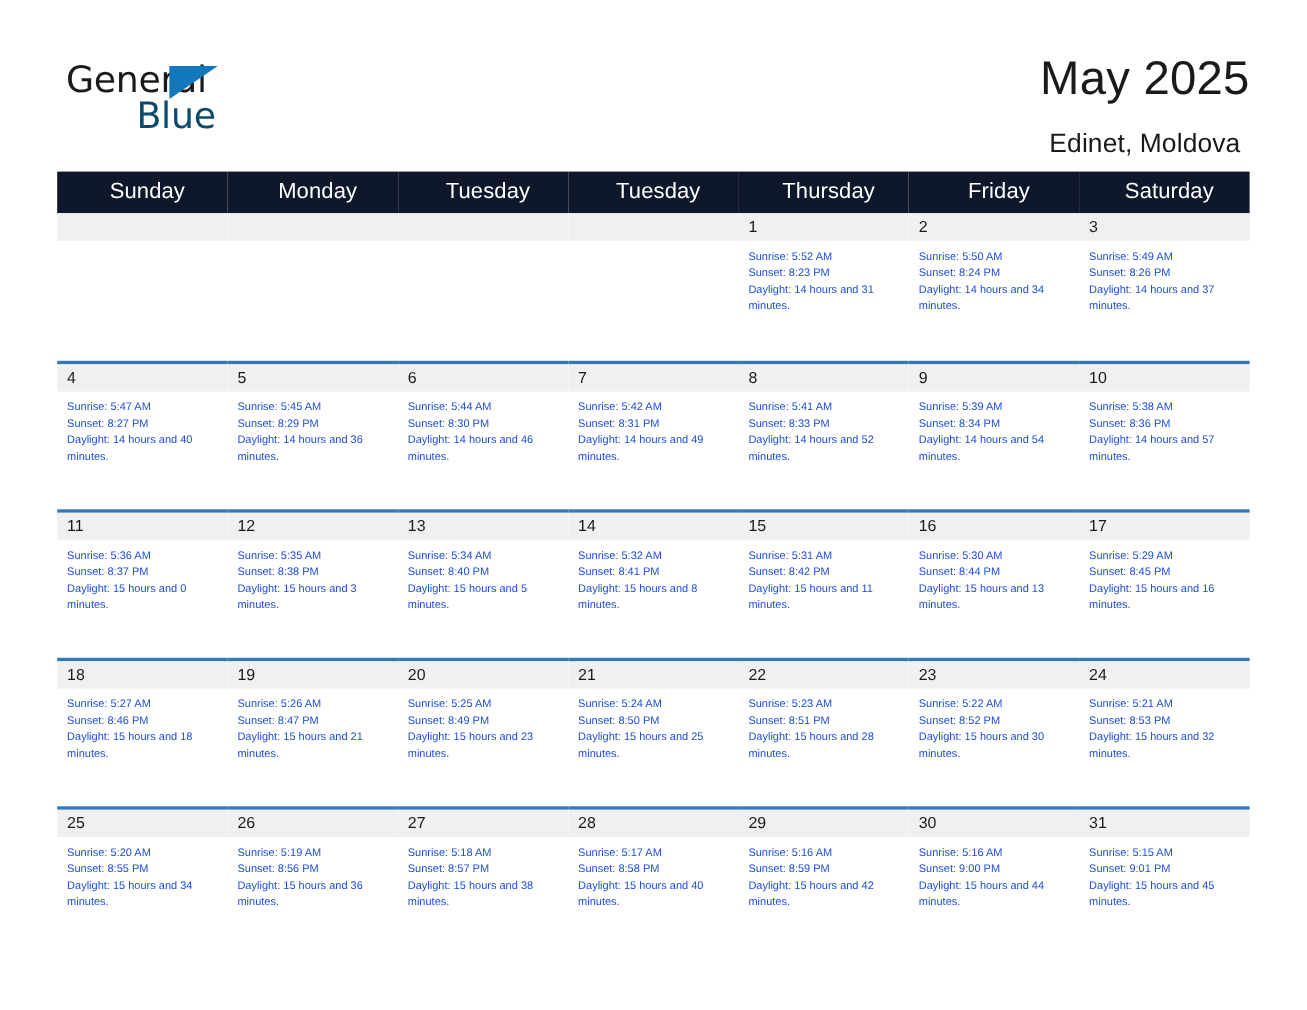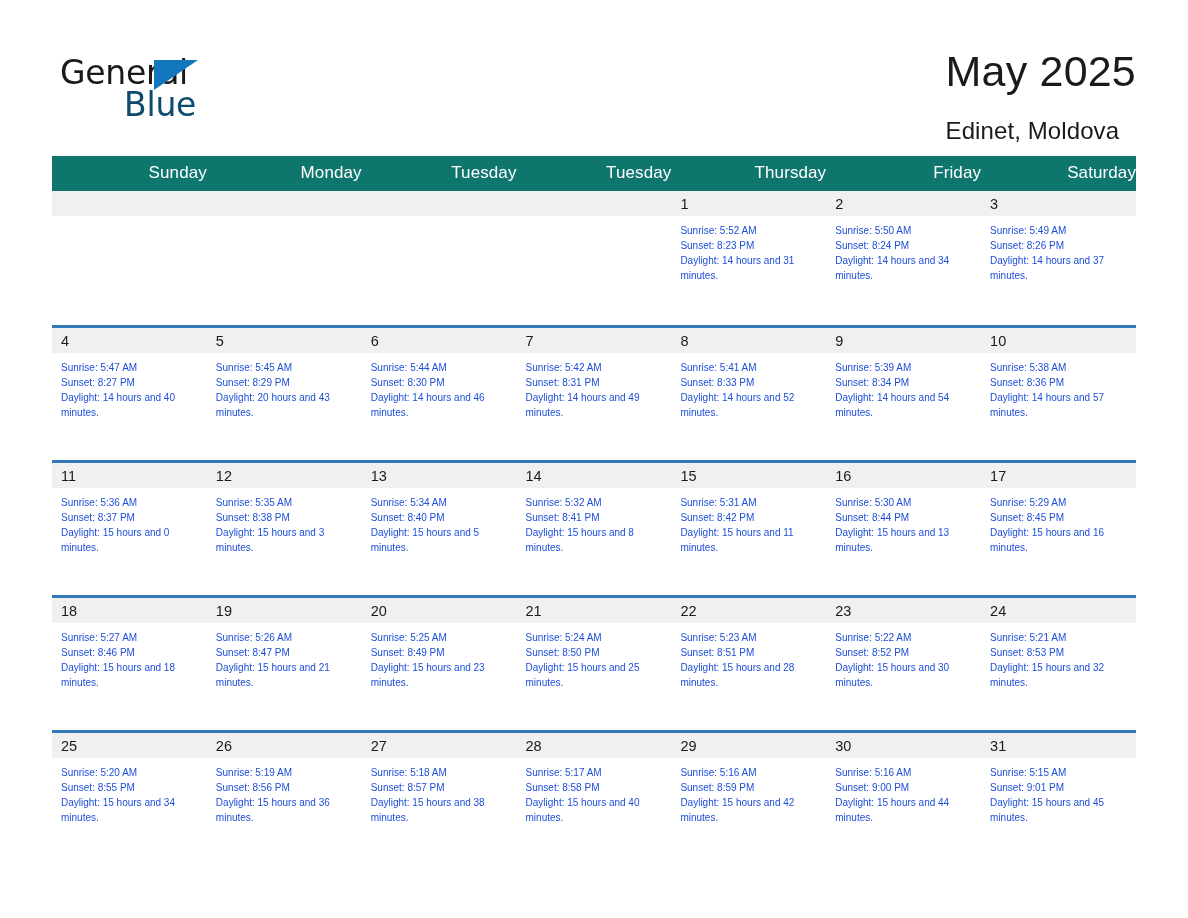--- a/index.html
+++ b/index.html
@@ -61,21 +61,21 @@
     font-family: "DejaVu Sans", sans-serif;
     font-weight: 400;
     display: block;
     position: absolute;
     top: 44px;
     left: 67px;
     letter-spacing: -0.2px;
   }
 
   .titles {
-    text-align: left;
+    text-align: center;
     padding-top: 2px;
   }
   .month-title {
     font-size: 43px;
     font-weight: 400;
     color: #1a1a1a;
     letter-spacing: 0.2px;
     line-height: 1.18;
     font-family: "Liberation Sans", sans-serif;
   }
@@ -93,25 +93,25 @@
     width: 1084px;
   }
 
   table.cal {
     width: 100%;
     border-collapse: collapse;
     table-layout: fixed;
   }
 
   table.cal thead th {
-    background: #0f766e;
+    background: #0f172a;
     color: #ffffff;
-    font-size: 17px;
+    font-size: 20px;
     font-weight: 400;
-    text-align: right;
+    text-align: center;
     padding: 7px 0 8px 9px;
     height: 30px;
     letter-spacing: 0.1px;
   }
 
   td.day {
     vertical-align: top;
     padding: 0;
     height: 135px;
     border-top: 3px solid #3279b7;
@@ -220,21 +220,21 @@
                 <div>Sunrise: 5:47 AM</div>
                 <div>Sunset: 8:27 PM</div>
                 <div class="daylight">Daylight: 14 hours and 40 minutes.</div>
               </div>
             </td>
             <td class="day">
               <div class="daynum-band">5</div>
               <div class="cell-body">
                 <div>Sunrise: 5:45 AM</div>
                 <div>Sunset: 8:29 PM</div>
-                <div class="daylight">Daylight: 20 hours and 43 minutes.</div>
+                <div class="daylight">Daylight: 14 hours and 36 minutes.</div>
               </div>
             </td>
             <td class="day">
               <div class="daynum-band">6</div>
               <div class="cell-body">
                 <div>Sunrise: 5:44 AM</div>
                 <div>Sunset: 8:30 PM</div>
                 <div class="daylight">Daylight: 14 hours and 46 minutes.</div>
               </div>
             </td>

